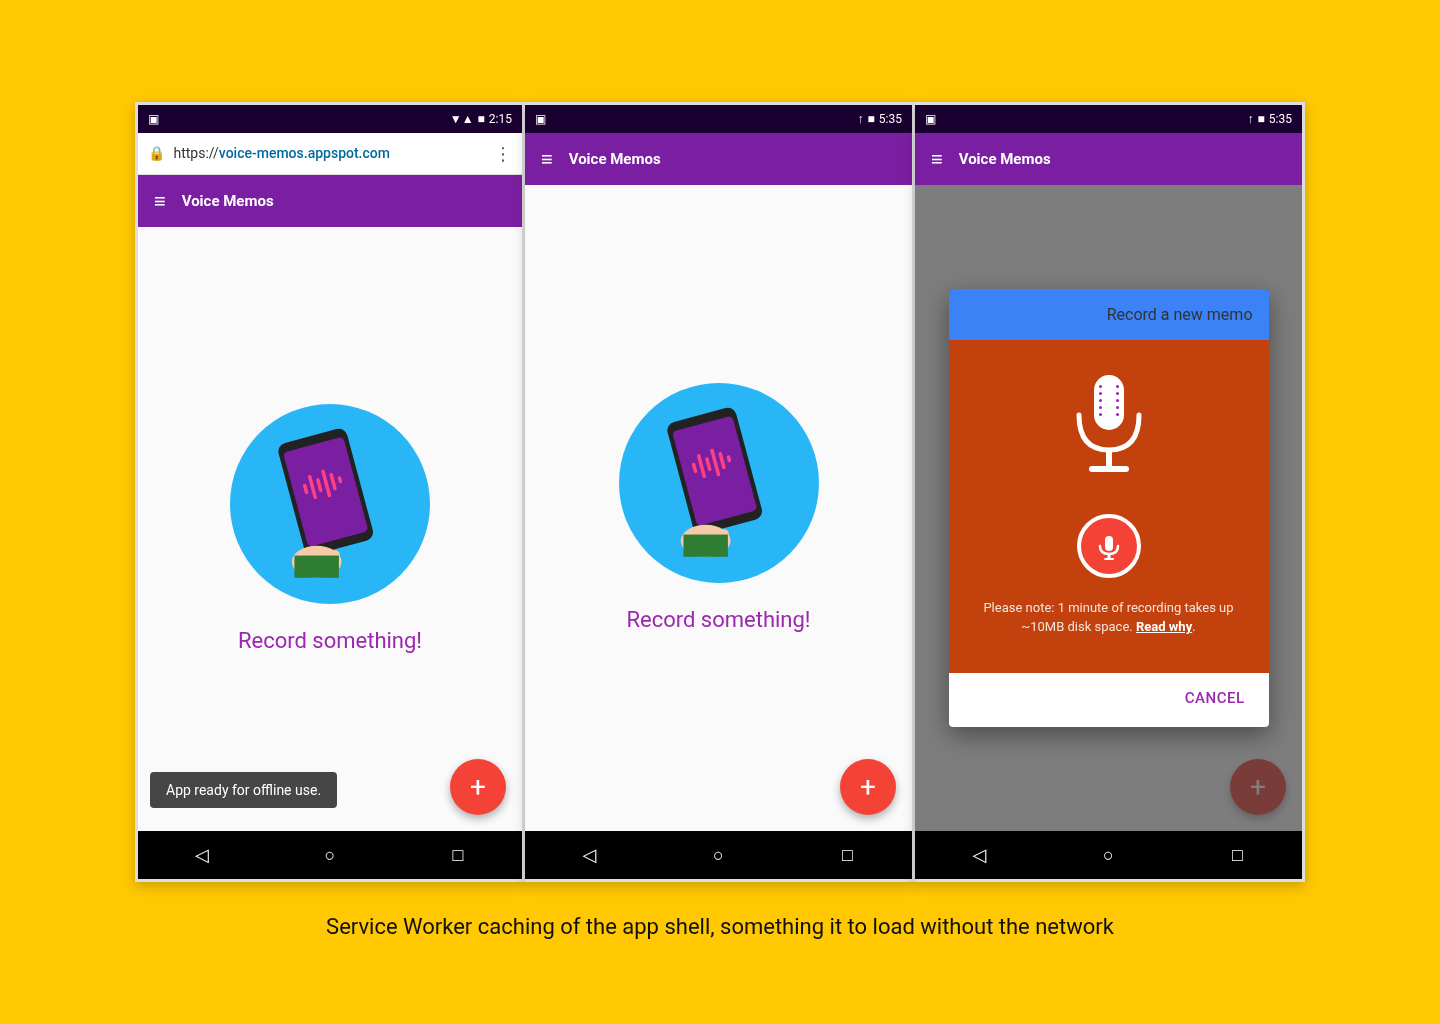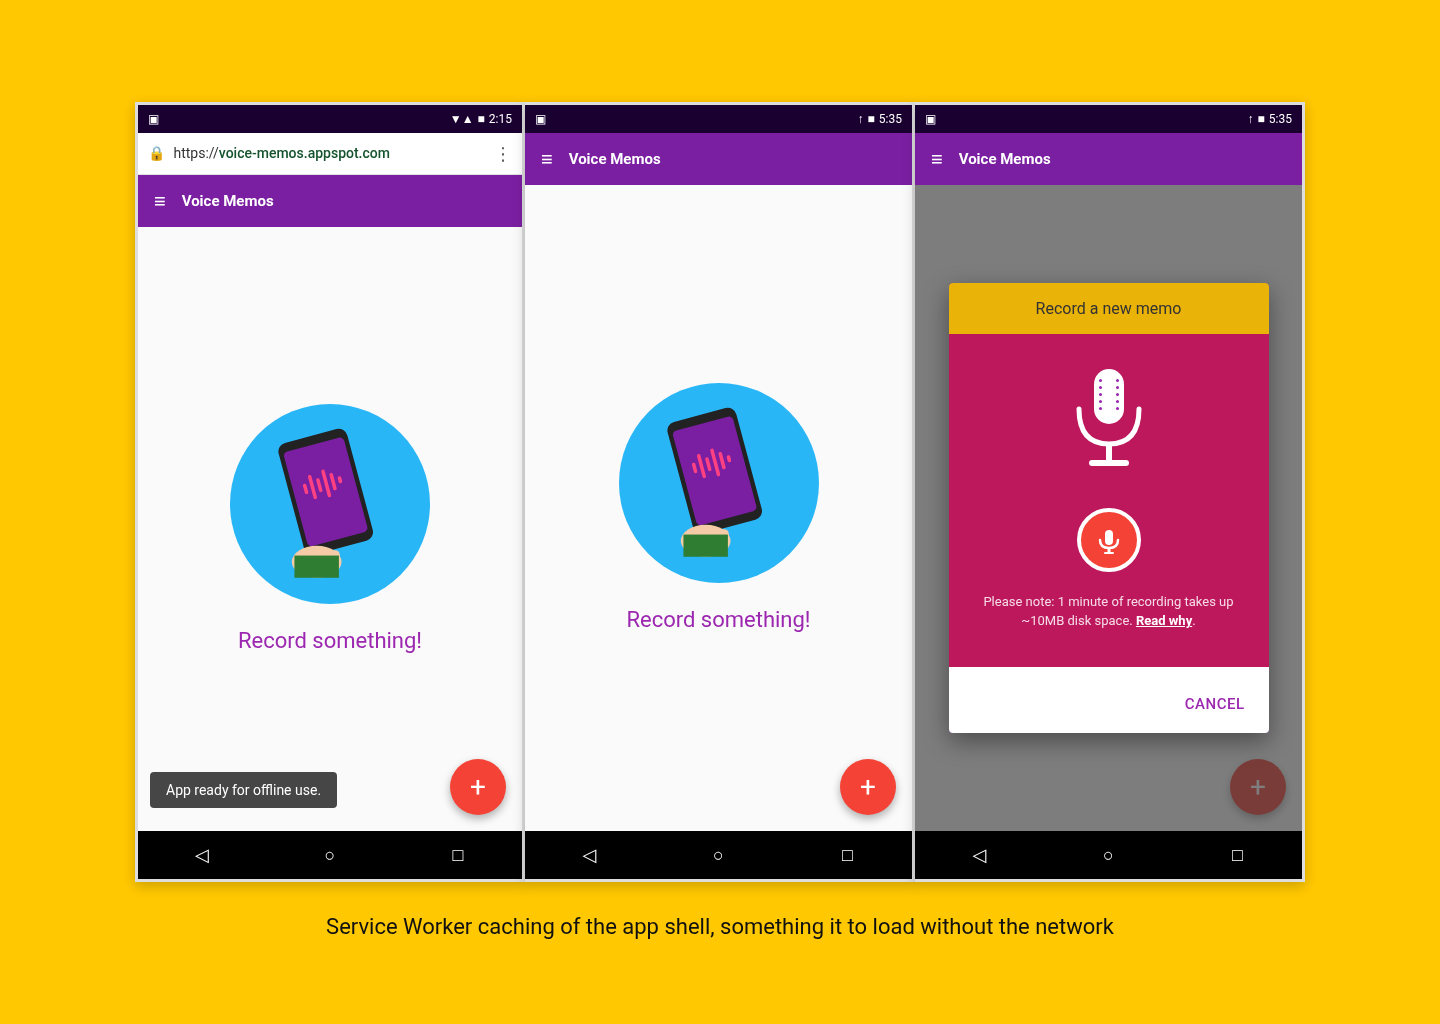--- a/index.html
+++ b/index.html
@@ -77,21 +77,21 @@
       font-size: 14px;
     }
 
     .url-bar .url-text {
       font-size: 14px;
       color: #333;
       flex: 1;
     }
 
     .url-bar .url-text span {
-      color: #14532d;
+      color: #0369a1;
       font-weight: 500;
     }
 
     .url-bar .more-icon {
       font-size: 18px;
       color: #555;
     }
 
     
     .app-header {
@@ -217,30 +217,30 @@
 
     .dialog {
       background: #7B1FA2;
       border-radius: 4px;
       width: 320px;
       overflow: hidden;
       box-shadow: 0 8px 24px rgba(0,0,0,0.4);
     }
 
     .dialog-title {
-      background: #eab308;
+      background: #3b82f6;
       color: #333;
-      text-align: center;
+      text-align: right;
       padding: 16px;
       font-size: 16px;
       font-weight: 400;
     }
 
     .dialog-body {
-      background: #be185d;
+      background: #c2410c;
       padding: 20px;
       display: flex;
       flex-direction: column;
       align-items: center;
     }
 
     .dialog-mic-icon {
       margin-bottom: 20px;
       margin-top: 10px;
     }
@@ -270,21 +270,21 @@
 
     .dialog-note a {
       color: white;
       font-weight: bold;
       text-decoration: underline;
     }
 
     .dialog-actions {
       display: flex;
       justify-content: flex-end;
-      padding: 20px 16px 12px;
+      padding: 8px 16px 12px;
       background: white;
     }
 
     .dialog-cancel-btn {
       color: #9C27B0;
       font-size: 15px;
       font-weight: 500;
       letter-spacing: 0.5px;
       cursor: pointer;
       padding: 8px;

